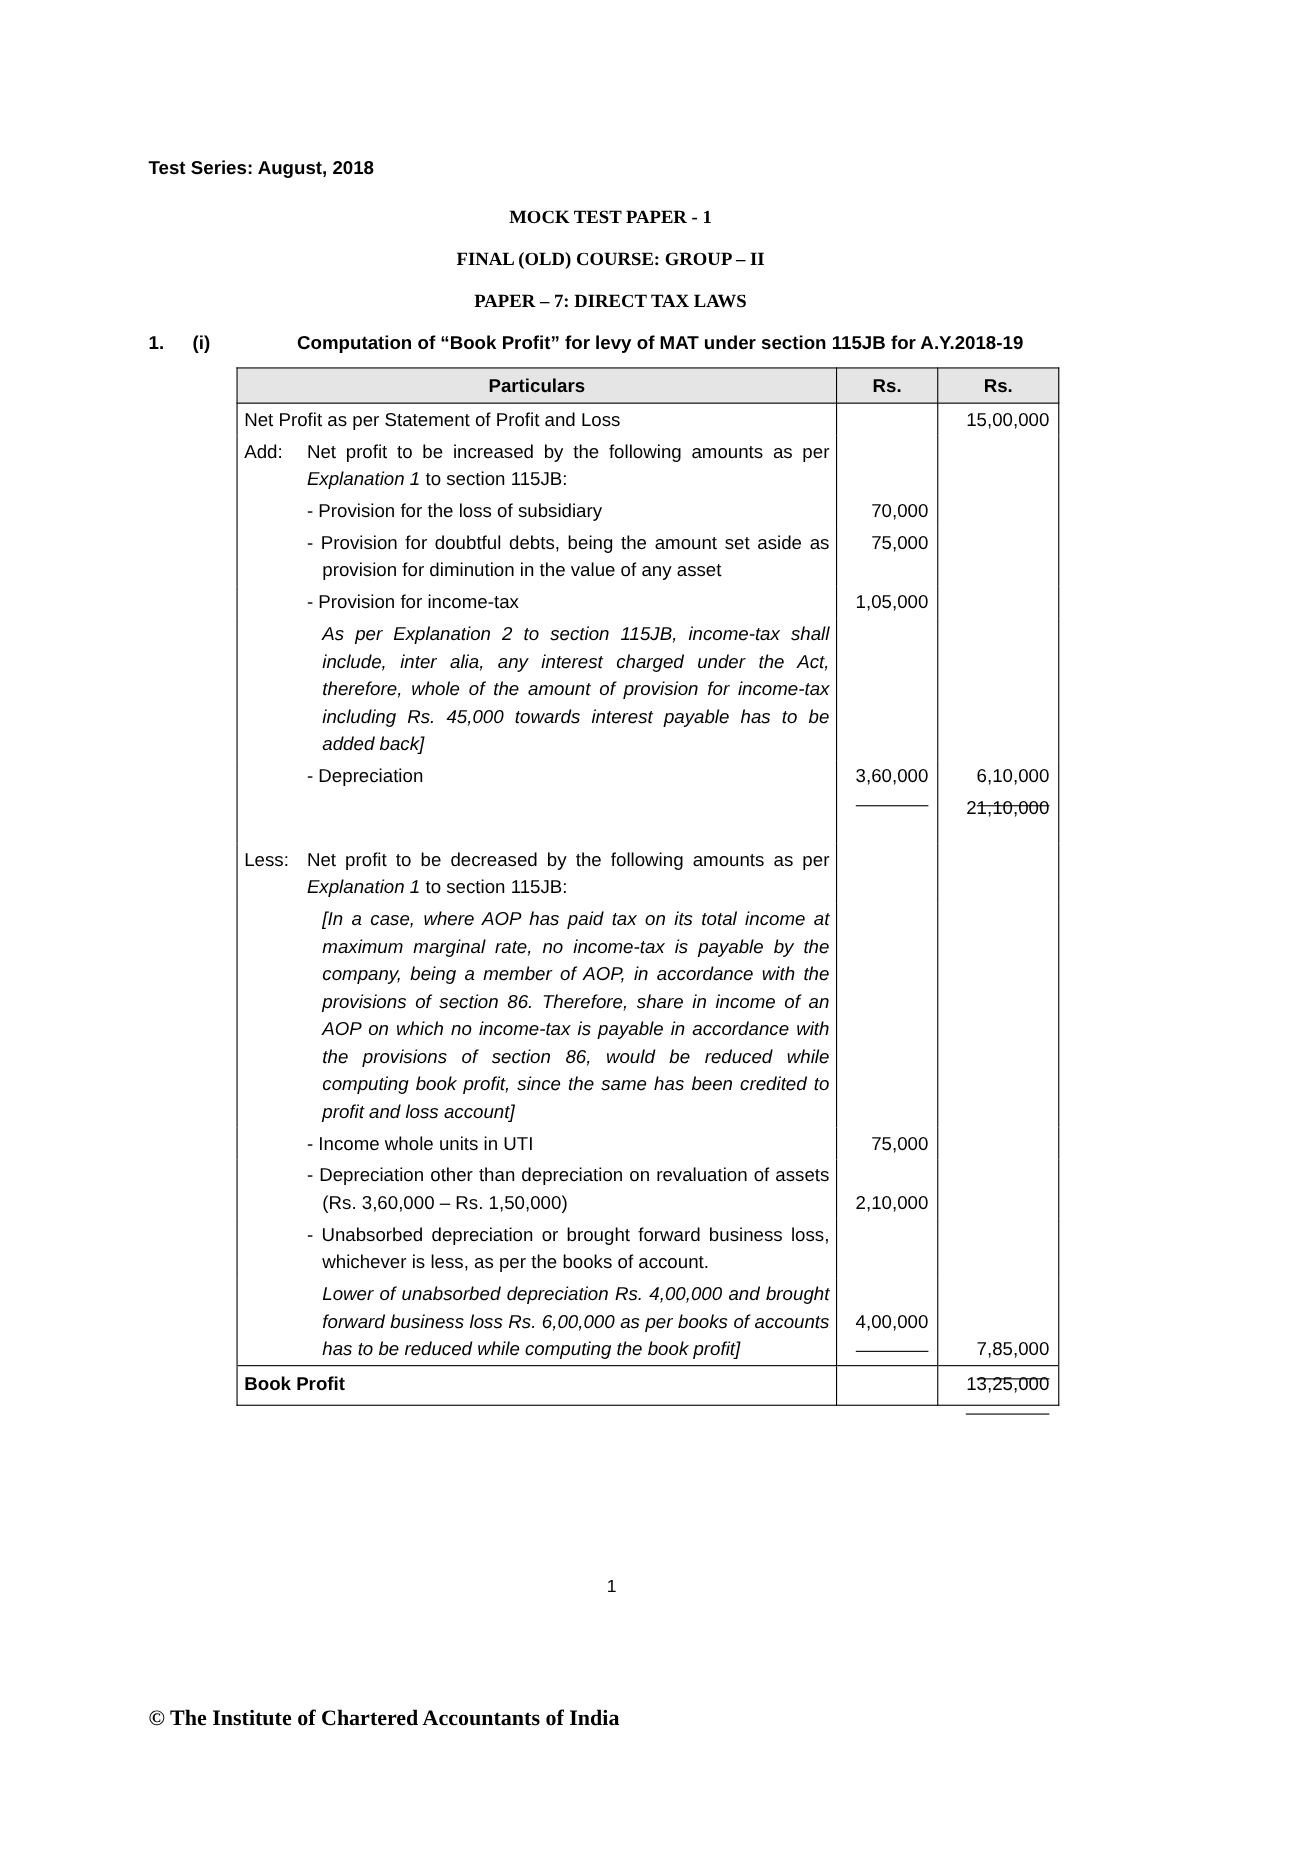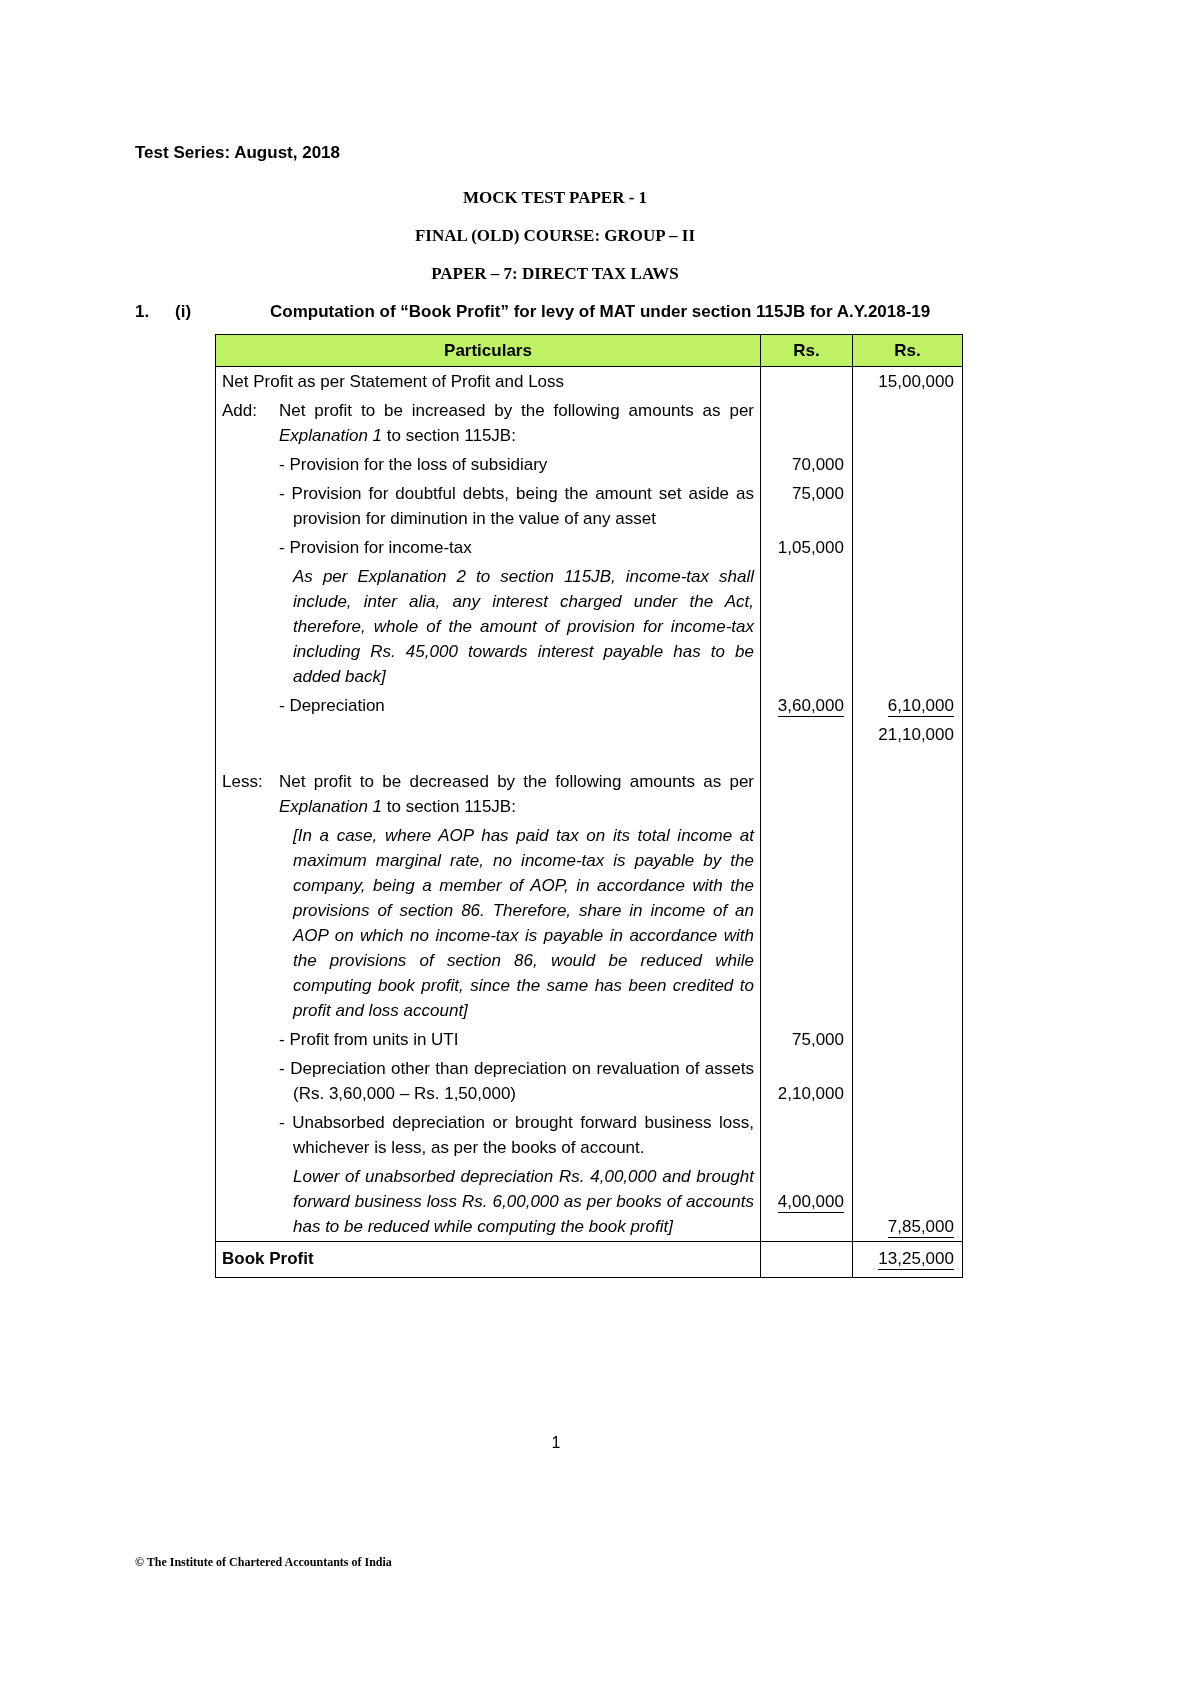--- a/index.html
+++ b/index.html
@@ -31,21 +31,21 @@
     border-collapse:collapse;
     table-layout:fixed;
   }
   table.comp th, table.comp td {
     border-left:1.5px solid #000;
     border-right:1.5px solid #000;
     vertical-align:top;
   }
   table.comp thead th {
     border:1.5px solid #000;
-    background:#bef264;
+    background:#e5e5e5;
     font-weight:bold;
     text-align:center;
     padding:3px 6px;
   }
   .col-part { width:545px; }
   .col-amt1 { width:92px; }
   .col-amt2 { width:110px; }
 
   tbody tr:first-child td { border-top:1.5px solid #000; }
   tbody tr:last-child td  { border-bottom:1.5px solid #000; }
@@ -58,31 +58,31 @@
   .p { text-align:justify; }
   .r-section .p { position:relative; padding-left:57px; }
   .r-section .lab { position:absolute; left:0; top:0; }
   .r-item .p { padding-left:71px; text-indent:-14px; }
   .r-note .p { padding-left:71px; font-style:italic; }
   .r-sum td  { padding-bottom:20px; }
   .r-total td { border-top:1.5px solid #000; font-weight:bold; padding-top:4px; padding-bottom:6px; }
 
   .it { font-style:italic; }
   .amt { white-space:nowrap; }
-  .amt.u { border-bottom:1.2px solid #000; padding-bottom:1px; }
+  .amt.u { border-bottom:1.2px solid #000; padding-bottom:17px; }
   .amt.b { font-weight:normal; }
 
   .page-number {
     position:absolute; top:1430px; left:0; width:1112px;
     text-align:center; font-size:16px;
   }
   .copyright {
     position:absolute; top:1550px; left:135px;
     font-family:"Liberation Serif", serif;
-    font-weight:bold; font-size:12px;
+    font-weight:bold; font-size:20px;
   }
 </style>
 </head>
 <body>
 
 <div class="page">
 
   <div class="test-series">Test Series: August, 2018</div>
 
   <div class="headings">
@@ -171,21 +171,21 @@
         </tr>
         <tr class="r-note">
           <td class="c-part">
             <div class="p"><span class="it">[In a case, where AOP has paid tax on its total income at maximum marginal rate, no income-tax is payable by the company, being a member of AOP, in accordance with the provisions of section 86. Therefore, share in income of an AOP on which no income-tax is payable in accordance with the provisions of section 86, would be reduced while computing book profit, since the same has been credited to profit and loss account]</span></div>
           </td>
           <td class="c-amt"></td>
           <td class="c-amt"></td>
         </tr>
         <tr class="r-item">
           <td class="c-part">
-            <div class="p"><span>- Profit from units in UTI</span></div>
+            <div class="p"><span>- Income whole units in UTI</span></div>
           </td>
           <td class="c-amt"><span class="amt">75,000</span></td>
           <td class="c-amt"></td>
         </tr>
         <tr class="r-item">
           <td class="c-part">
             <div class="p"><span>- Depreciation other than depreciation on revaluation of assets (Rs. 3,60,000 – Rs. 1,50,000)</span></div>
           </td>
           <td class="c-amt vb"><span class="amt">2,10,000</span></td>
           <td class="c-amt"></td>

